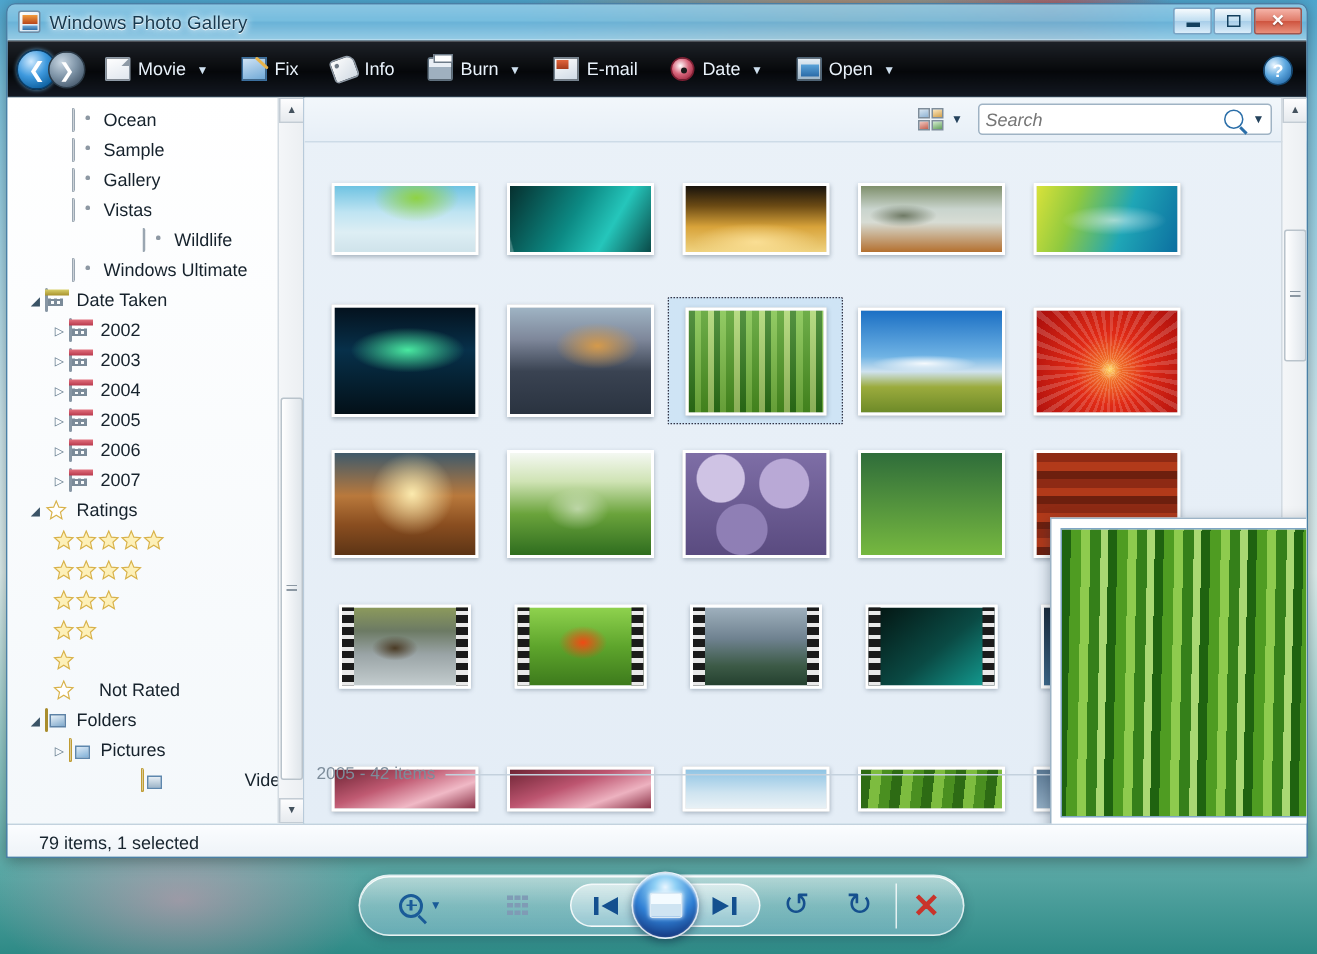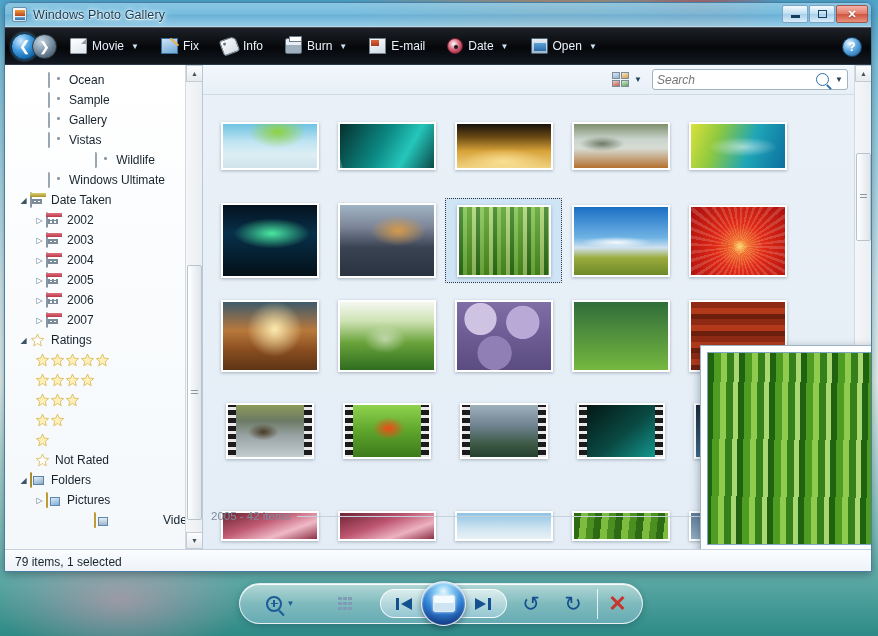--- a/index.html
+++ b/index.html
@@ -146,21 +146,21 @@
   .folderico.pic:after{content:"";position:absolute;left:4px;top:4px;width:8px;height:7px;
     background:linear-gradient(160deg,#ddeaf6,#7fb0d8);border:1px solid #5e87ad;}
   .folderico.vid:after{content:"";position:absolute;left:4px;top:4px;width:8px;height:7px;
     background:linear-gradient(180deg,#e6eef5,#9fb6c9);border:1px solid #5e87ad;}
   .galico{width:15px;height:13px;margin-top:1px;background:linear-gradient(180deg,#fbe9a6,#d9b84c);
     border:1px solid #a98d2d;border-radius:2px;}
   .galico:after{content:"";position:absolute;left:3px;top:3px;width:9px;height:7px;
     background:linear-gradient(160deg,#e8f1f8,#7fa9cc);border:1px solid #5d82a6;}
   .node .lbl{ overflow:hidden; text-overflow:ellipsis; }
   .rating-row{ display:flex; align-items:center; height:20px; padding-left:26px; }
-  .rating-row .lbl{ margin-left:5px; color:#16222c;}
+  .rating-row .lbl{ margin-left:16px; color:#16222c;}
   
   .vscroll{
     position:absolute; top:0; right:0; width:17px; height:100%;
     background:linear-gradient(90deg,#f4f6f8,#eceff2);
     border-left:1px solid #d3dbe2;
   }
   .vs-arrow{
     height:17px;width:17px;display:flex;align-items:center;justify-content:center;
     background:linear-gradient(180deg,#fdfdfe,#e6eaee);
     border:1px solid #c3ccd4;font-size:7px;color:#44525e;
@@ -226,21 +226,21 @@
   #group-hdr .rule{ flex:1;height:1px;background:#c4d1dd; }
   
   #preview{
     position:absolute; left:497px; top:280px; width:265px; height:272px;
     background:#fff; border:1px solid #9cb3c6; box-shadow:0 3px 9px rgba(20,40,60,.4);
     z-index:30;
   }
   #preview .pimg{ margin:6px; width:253px; height:193px; border:1px solid #7fa6c4; }
   
   #statusbar{
-    height:24px;display:flex;align-items:center;padding-left:10px;
+    height:24px;display:flex;align-items:center;padding-left:21px;
     background:linear-gradient(180deg,#fbfdff,#edf2f7);
     border-top:1px solid #c3d2de;color:#17242e;font-size:12px;
   }
   
   #ctrlbar{
     position:absolute; left:239px; top:583px; width:404px; height:41px;
     border-radius:21px; border:1px solid rgba(255,255,255,.75);
     background:linear-gradient(180deg,rgba(255,255,255,.55),rgba(205,230,242,.42) 50%,rgba(160,205,228,.45));
     box-shadow:0 2px 7px rgba(20,50,70,.3), inset 0 1px 0 rgba(255,255,255,.9);
     display:flex;align-items:center;

